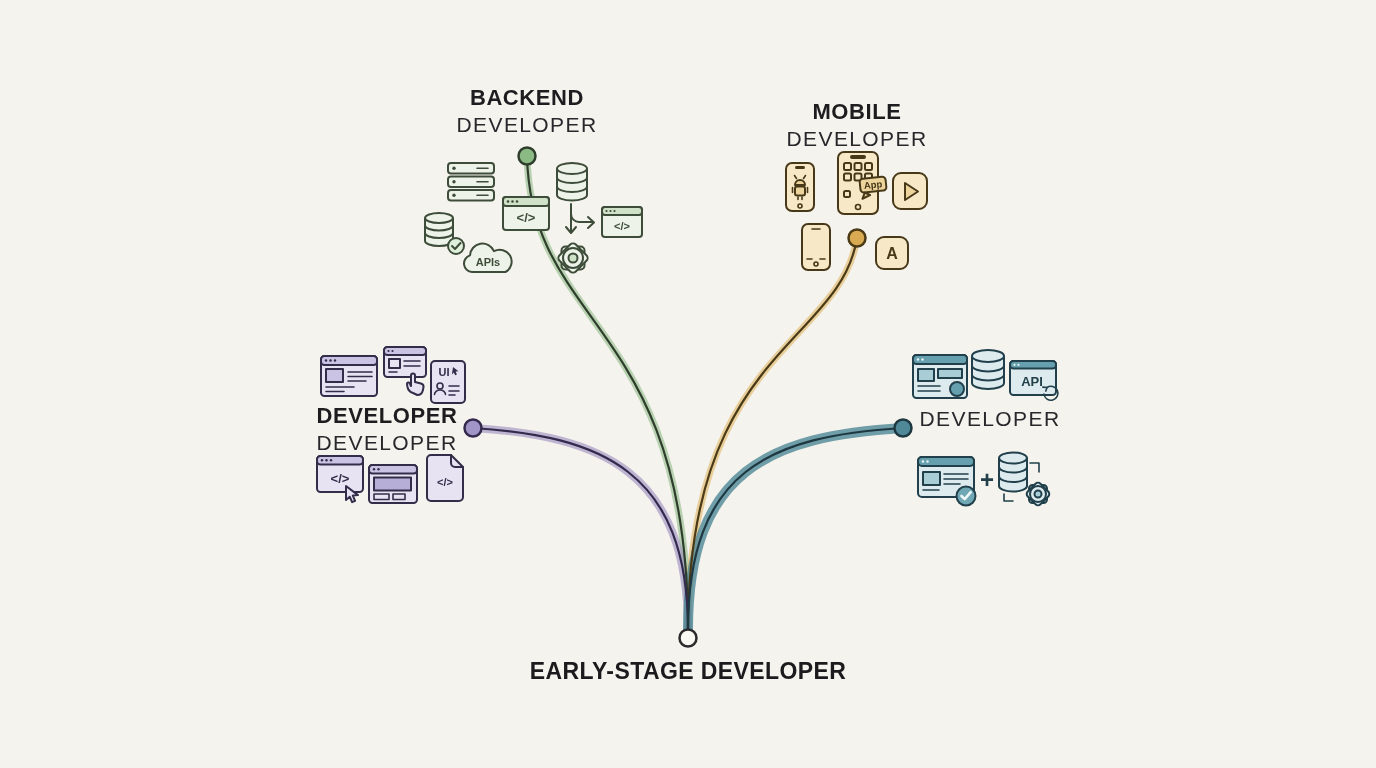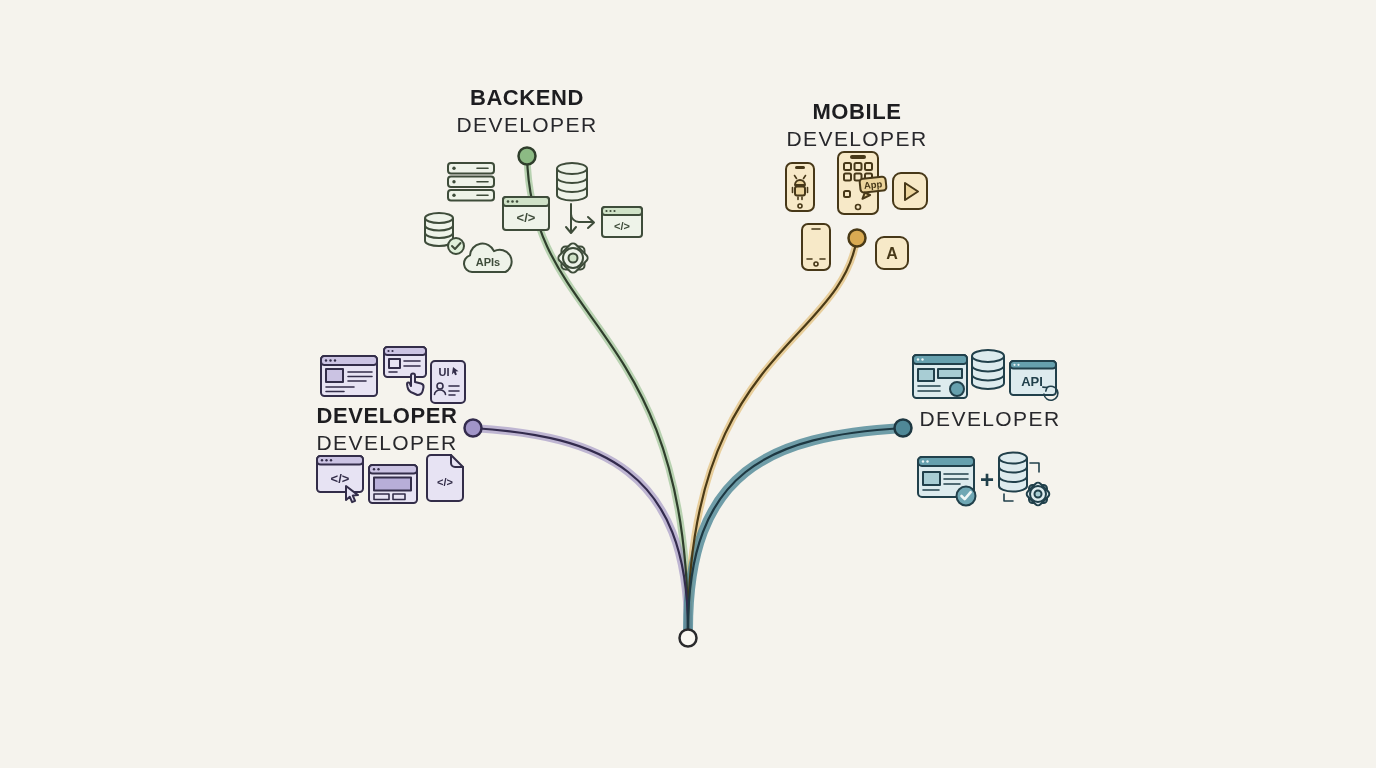--- a/index.html
+++ b/index.html
@@ -55,20 +55,21 @@
     <div class="t1">MOBILE</div>
     <div class="t2">DEVELOPER</div>
   </div>
   <div class="title" style="left:257px;top:404px;width:260px;">
     <div class="t1">DEVELOPER</div>
     <div class="t2">DEVELOPER</div>
   </div>
   <div class="title" style="left:860px;top:404px;width:260px;">
     <div class="t2">DEVELOPER</div>
   </div>
+  <div class="root-label" style="left:488px;top:658px;width:400px;">EARLY-STAGE DEVELOPER</div>
 
   <svg class="ic be" style="left:447px;top:162px;" width="48" height="40" viewBox="0 0 48 40">
     <rect x="1" y="1" width="46" height="10.5" rx="3" class="sf"></rect>
     <rect x="1" y="14.5" width="46" height="10.5" rx="3" class="sf"></rect>
     <rect x="1" y="28" width="46" height="10.5" rx="3" class="sf"></rect>
     <circle cx="7" cy="6.2" r="1.7" class="dot"></circle>
       <path class="s thin" d="M30,6.2 h11"></path>
     <circle cx="7" cy="19.7" r="1.7" class="dot"></circle>
       <path class="s thin" d="M30,19.7 h11"></path>
     <circle cx="7" cy="33.2" r="1.7" class="dot"></circle>

